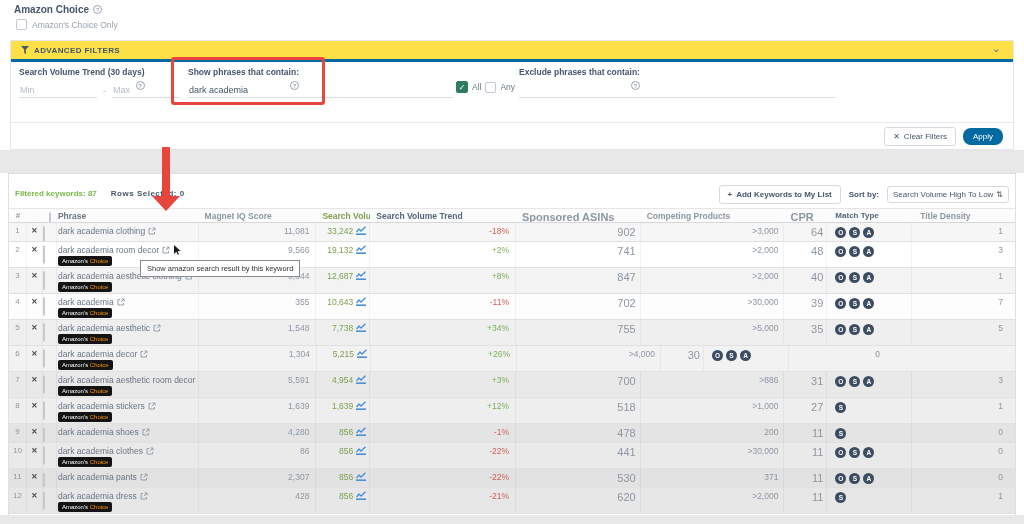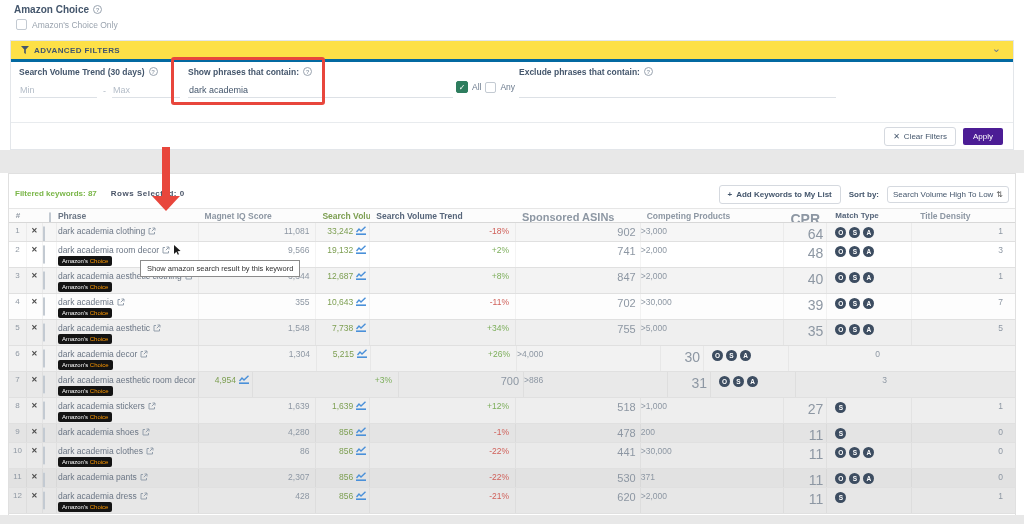--- a/index.html
+++ b/index.html
@@ -10,35 +10,35 @@
   .ac-label-row { position:absolute; left:14px; top:4px; display:flex; align-items:center; gap:4px; font-size:10px; font-weight:bold; color:#44566c; }
   .help-icon { display:inline-flex; align-items:center; justify-content:center; width:9px; height:9px; border:1px solid #9aa4b0; border-radius:50%; color:#9aa4b0; font-size:6px; font-weight:bold; }
   .ac-check-row { position:absolute; left:16px; top:19px; display:flex; align-items:center; gap:5px; font-size:8.5px; color:#9aa3ae; }
   .cb { width:11px; height:11px; border:1px solid #c3cad2; border-radius:2px; background:#fff; }
 
   .panel { position:absolute; left:10px; top:40px; width:1004px; height:110px; border:1px solid #e3e6ea; background:#fff; }
   .panel-bar { position:relative; height:21px; background:#fde047; border-bottom:3px solid #0369a1; display:flex; align-items:center; padding-left:10px; gap:5px; }
   .panel-bar-label { font-size:8px; font-weight:bold; letter-spacing:0.4px; color:#44566c; }
   .chevron { position:absolute; right:12px; top:1px; font-size:11px; color:#6b7a8d; }
 
-  .fgroup-label { display:flex; align-items:flex-start; gap:4px; font-size:8.5px; font-weight:bold; color:#44566c; }
+  .fgroup-label { display:flex; align-items:flex-end; gap:4px; font-size:8.5px; font-weight:bold; color:#44566c;flex-direction:column; }
   .g1 { position:absolute; left:8px; top:26px; }
   .range-inputs { position:absolute; left:8px; top:42px; display:flex; align-items:flex-end; }
   .uinput { border:none; border-bottom:1px solid #dde1e6; background:transparent; font-size:9px; color:#44566c; font-family:"Liberation Sans", sans-serif; outline:none; padding:2px 1px; }
   .uinput::placeholder { color:#b3bcc7; }
   .range-dash { font-size:9px; color:#b3bcc7; padding:0 6px 2px 6px; }
   .g2-label { position:absolute; left:177px; top:26px; }
   .g2-input { position:absolute; left:177px; top:42px; width:265px; }
   .allany { position:absolute; left:445px; top:40px; display:flex; align-items:center; gap:4px; font-size:8.5px; color:#6b7a8d; }
   .cb-green { width:12px; height:12px; background:#2e7d5e; border:1px solid #2e7d5e; border-radius:2px; color:#fff; font-size:8px; display:flex; align-items:center; justify-content:center; }
   .g3-label { position:absolute; left:508px; top:26px; }
   .g3-input { position:absolute; left:508px; top:42px; width:317px; }
   .panel-footer { position:absolute; left:0; right:0; top:81px; bottom:0; border-top:1px solid #e8ebee; display:flex; align-items:center; justify-content:flex-end; gap:7px; padding-right:10px; }
   .btn-clear { display:flex; align-items:center; gap:4px; border:1px solid #d5d9df; background:#fff; border-radius:3px; font-size:8px; color:#44566c; padding:4px 8px; cursor:pointer; font-family:"Liberation Sans", sans-serif; }
-  .btn-apply { border:none; background:#4c1d95; color:#fff; border-radius:2px; font-size:8px; padding:4px 10px; cursor:pointer; font-family:"Liberation Sans", sans-serif; }
+  .btn-apply { border:none; background:#0369a1; color:#fff; border-radius:8px; font-size:8px; padding:4px 10px; cursor:pointer; font-family:"Liberation Sans", sans-serif; }
 
   
   .gray-band { position:absolute; left:0; top:150px; width:1024px; height:23px; background:#e8e8e8; }
   .bottom-strip { position:absolute; left:0; top:515px; width:1024px; height:9px; background:#e8e8e8; }
 
   
   .table-card { position:absolute; left:8px; top:173px; width:1008px; height:342px; background:#fff; border:1px solid #e0e0e0; border-bottom:none; }
   .toolbar { position:relative; height:34px; }
   .tb-left { position:absolute; left:6px; top:15px; display:flex; gap:14px; font-size:8px; }
   .kw-green { color:#7ab648; font-weight:bold; }
@@ -66,22 +66,22 @@
   .c-num { width:18px; text-align:center; font-size:8px; color:#8f98a3; }
   .c-x { width:16px; text-align:center; font-size:7.5px; color:#4a4a4a; font-weight:bold; cursor:pointer; }
   .c-check { width:14px; padding-top:4px; }
   .c-check .cb, .th-check .cb { width:9px; height:9px; }
   .c-phrase { width:142px; font-size:8.5px; color:#6b7685; padding-left:1px; }
   .c-score { width:118px; text-align:right; padding-right:6px; font-size:8.5px; color:#8d97a3; }
   .c-volume { width:54px; display:flex; justify-content:flex-end; align-items:flex-start; gap:3px; padding-right:3px; font-size:8.5px; color:#7d9f52; }
   .c-trend { width:146px; text-align:right; padding-right:6px; font-size:8.5px; }
   .c-trend.pos { color:#7cae5a; } .c-trend.neg { color:#d0605a; }
   .c-sponsored { width:125px; text-align:right; padding-right:4px; font-size:11px; color:#8d97a3; }
-  .c-competing { width:144px; text-align:left; padding-right:5px; font-size:8.5px; color:#8d97a3; }
-  .c-cpr { width:43px; text-align:right; padding-right:3px; font-size:14px; color:#8d97a3; }
+  .c-competing { width:144px; text-align:right; padding-right:5px; font-size:8.5px; color:#8d97a3; }
+  .c-cpr { width:43px; text-align:right; padding-right:3px; font-size:11px; color:#8d97a3; }
   .c-match { width:85px; display:flex; gap:3px; padding-left:8px; padding-top:4px; }
   .c-density { width:103px; text-align:right; padding-right:12px; font-size:8.5px; color:#8d97a3; border-right:none; }
 
   .phrase-line { display:flex; align-items:center; gap:3px; }
   .mcircle { width:11px; height:11px; border-radius:50%; background:#3d4d61; color:#fff; font-size:6.5px; font-weight:bold; display:flex; align-items:center; justify-content:center; }
   .ac-badge { display:inline-block; background:#141414; border-radius:2px; font-size:6px; padding:1px 4px; margin-top:1px; line-height:8px; }
   .ac-badge .w { color:#ffffff; } .ac-badge .o { color:#ff9900; }
 
   
   .red-box { position:absolute; left:171px; top:57px; width:154px; height:48px; border:3px solid #e8463c; border-radius:3px; z-index:10; }
@@ -438,20 +438,21 @@
         <span>
           <svg width="8" height="8" viewBox="0 0 8 8" fill="none" stroke="#95a0ad" stroke-width="1">
             <path d="M3 1.5 H1 V7 H6.5 V5"></path>
                   <path d="M4.5 1 H7 V3.5 M7 1 L3.8 4.2"></path>
           </svg>
         </span>
 
       </span>
       <span class="ac-badge"><span class="w">Amazon's</span> <span class="o">Choice</span></span>
     </div>
+    <div class="cell c-score">5,591</div>
     <div class="cell c-volume">
       <span>4,954</span>
       <span>
         <svg width="10" height="9" viewBox="0 0 10 9">
                 <polyline points="0.5,6 3,3 5,5 9.5,0.8" fill="none" stroke="#4a90d9" stroke-width="1.4"></polyline>
                 <rect x="0" y="7.4" width="10" height="1.6" fill="#4a90d9"></rect>
               </svg>
       </span>
     </div>
     <div class="cell c-trend pos">+3%</div>

